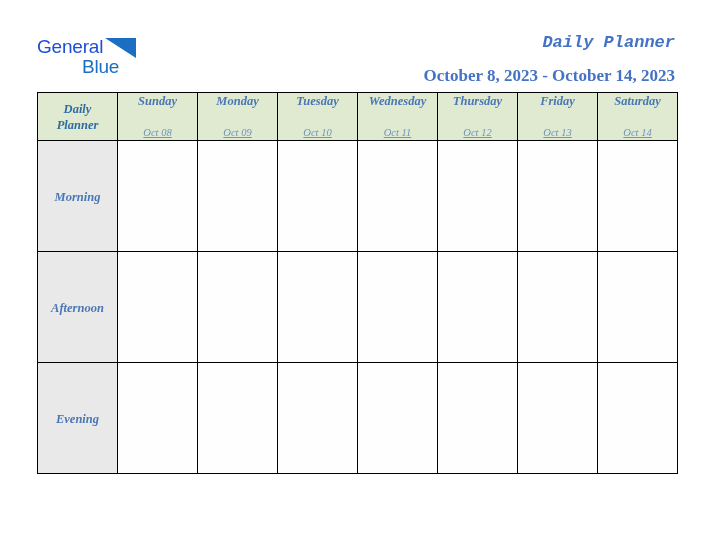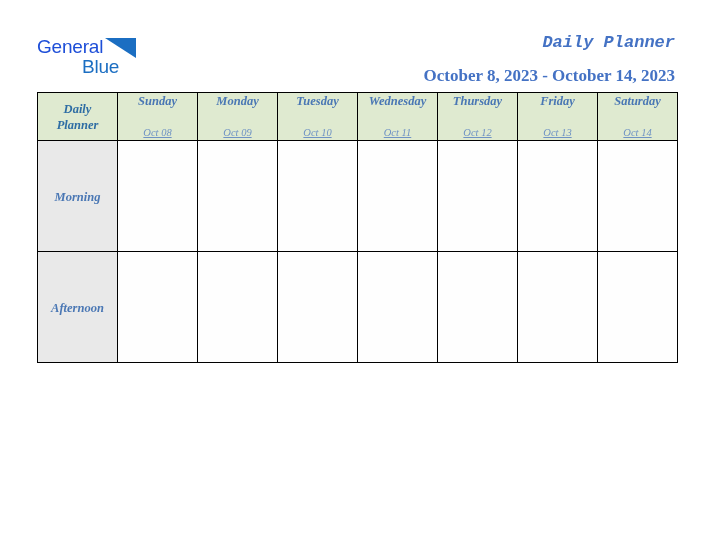--- a/index.html
+++ b/index.html
@@ -252,16 +252,28 @@
           <span>Afternoon</span>
         </td>
         <td class="slot-cell"></td>
         <td class="slot-cell"></td>
         <td class="slot-cell"></td>
         <td class="slot-cell"></td>
         <td class="slot-cell"></td>
         <td class="slot-cell"></td>
         <td class="slot-cell"></td>
       </tr>
+      <tr>
+        <td class="row-label">
+          <span>Evening</span>
+        </td>
+        <td class="slot-cell"></td>
+        <td class="slot-cell"></td>
+        <td class="slot-cell"></td>
+        <td class="slot-cell"></td>
+        <td class="slot-cell"></td>
+        <td class="slot-cell"></td>
+        <td class="slot-cell"></td>
+      </tr>
     </tbody>
   </table>
 
 </div>
 
 </body></html>

